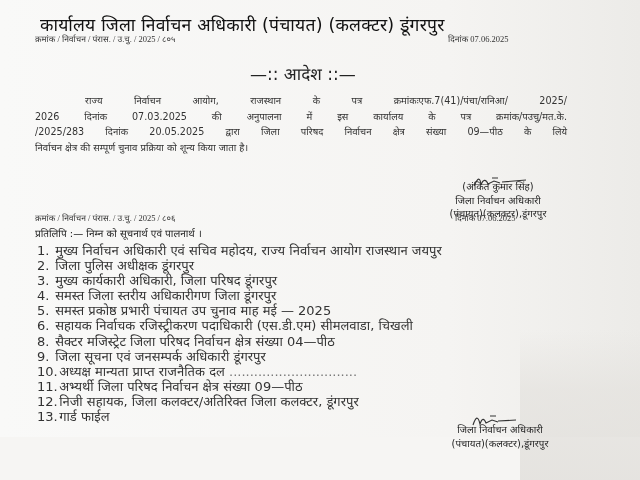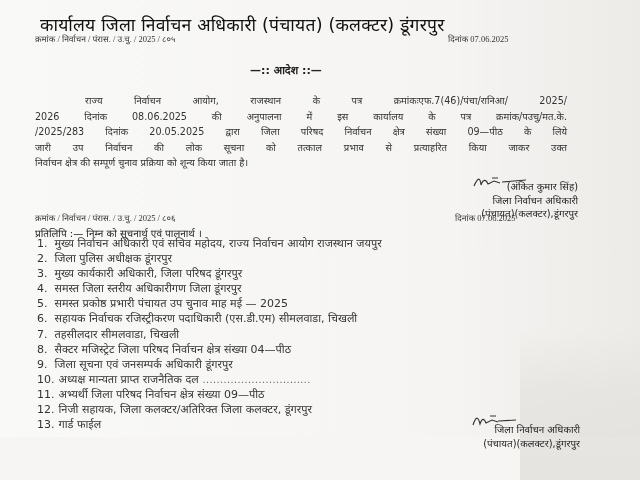--- a/index.html
+++ b/index.html
@@ -8,56 +8,55 @@
     background:#f6f5f3;
     font-family:"DejaVu Sans", sans-serif;
     color:#222;
   }
   .page { position:absolute; left:0; top:0; width:640px; height:437px; background:linear-gradient(90deg,#f9f9f8 0%,#f5f4f2 70%,#ecebe8 100%); }
   .abs { position:absolute; white-space:nowrap; }
   .title { left:40px; top:12px; font-size:17.5px; color:#111; letter-spacing:0.2px; }
   .small { font-size:8.5px; color:#333;font-family:Liberation Serif, serif; }
   .ref1 { left:35px; top:33px; }
   .date1 { left:448px; top:33px; }
-  .order { left:250px; top:62px; font-size:11px; font-weight:bold; color:#222; }
+  .order { left:250px; top:62px; font-size:17px; font-weight:normal; color:#222; }
   .para { position:absolute; left:35px; top:93px; width:532px; font-size:9.6px; line-height:15.6px; color:#333; text-align:justify; }
   .para .ln { display:block; text-align:justify; text-align-last:justify; white-space:nowrap; }
   .para .ln.last { text-align-last:left; }
   .para .ln.first { padding-left:50px; }
-  .sig { position:absolute; font-size:9.8px; color:#222; text-align:right; line-height:13.5px; }
+  .sig { position:absolute; font-size:9.8px; color:#222; text-align:center; line-height:13.5px; }
   .sig1 { left:418px; top:180px; width:160px; }
   .sig2 { left:420px; top:423px; width:160px; }
   .sign-mark { position:absolute; }
   .ref2 { left:35px; top:212px; }
   .date2 { left:455px; top:212px; }
   .cc-head { left:35px; top:226px; font-size:10px; font-weight:normal; color:#222; }
-  .list { position:absolute; left:37px; top:236px; font-size:11px; color:#333; }
+  .list { position:absolute; left:37px; top:243px; font-size:13px; color:#333; }
   .list .it { height:15.1px; line-height:15.1px; white-space:nowrap; }
   .list .num { display:inline-block; width:14px; }
   .list .num.w2 { width:18px; }
   .dots { color:#777; letter-spacing:0; }
   .shade { position:absolute; left:520px; top:330px; width:120px; height:150px; background:linear-gradient(180deg,rgba(230,228,224,0) 0%, rgba(228,226,222,0.7) 40%, rgba(225,223,219,0.8) 100%); }
 </style>
 </head>
 <body>
 
 <div class="page">
 
   <div class="abs title">कार्यालय जिला निर्वाचन अधिकारी (पंचायत) (कलक्टर) डूंगरपुर</div>
 
   <div class="abs small ref1">क्रमांक / निर्वाचन / पंरास. / उ.चु. / 2025 / ८०५</div>
   <div class="abs small date1">दिनांक   07.06.2025</div>
 
   <div class="abs order">—:: आदेश ::—</div>
 
   <div class="para">
-    <span class="ln first">राज्य निर्वाचन आयोग, राजस्थान के पत्र क्रमांकःएफ.7(46)/पंचा/रानिआ/ 2025/</span>
-    <span class="ln">2026 दिनांक 08.06.2025 की अनुपालना में इस कार्यालय के पत्र क्रमांक/पउचु/मत.के.</span>
+    <span class="ln first">राज्य निर्वाचन आयोग, राजस्थान के पत्र क्रमांकःएफ.7(41)/पंचा/रानिआ/ 2025/</span>
+    <span class="ln">2026 दिनांक 07.03.2025 की अनुपालना में इस कार्यालय के पत्र क्रमांक/पउचु/मत.के.</span>
     <span class="ln">/2025/283 दिनांक 20.05.2025 द्वारा जिला परिषद निर्वाचन क्षेत्र संख्या 09—पीठ के लिये</span>
-    <span class="ln">जारी उप निर्वाचन की लोक सूचना को तत्काल प्रभाव से प्रत्याहरित किया जाकर उक्त</span>
     <span class="ln last">निर्वाचन क्षेत्र की सम्पूर्ण चुनाव प्रक्रिया को शून्य किया जाता है।</span>
   </div>
 
   <svg class="sign-mark" style="left:470px;top:175px;" width="60" height="14">
     <path d="M4 11 C8 2, 10 2, 11 10 C13 4, 16 4, 18 9 L24 6 L30 8 M22 3 L28 3 M32 7 L56 5" stroke="#333" stroke-width="1.1" fill="none"></path>
   </svg>
   <div class="sig sig1">
     <div>(अंकित कुमार सिंह)</div>
     <div>जिला निर्वाचन अधिकारी</div>
     <div>(पंचायत)(कलक्टर),डूंगरपुर</div>
@@ -68,21 +67,20 @@
 
   <div class="abs cc-head">प्रतिलिपि :— निम्न को सूचनार्थ एवं पालनार्थ ।</div>
 
   <div class="list">
     <div class="it"><span class="num">1.</span> <span>मुख्य निर्वाचन अधिकारी एवं सचिव महोदय, राज्य निर्वाचन आयोग राजस्थान जयपुर</span></div>
     <div class="it"><span class="num">2.</span> <span>जिला पुलिस अधीक्षक डूंगरपुर</span></div>
     <div class="it"><span class="num">3.</span> <span>मुख्य कार्यकारी अधिकारी, जिला परिषद डूंगरपुर</span></div>
     <div class="it"><span class="num">4.</span> <span>समस्त जिला स्तरीय अधिकारीगण जिला डूंगरपुर</span></div>
     <div class="it"><span class="num">5.</span> <span>समस्त प्रकोष्ठ प्रभारी पंचायत उप चुनाव माह मई — 2025</span></div>
     <div class="it"><span class="num">6.</span> <span>सहायक निर्वाचक रजिस्ट्रीकरण पदाधिकारी (एस.डी.एम) सीमलवाडा, चिखली</span></div>
-    <div class="it"><span class="num">7.</span> <span>तहसीलदार सीमलवाडा, चिखली</span></div>
     <div class="it"><span class="num">8.</span> <span>सैक्टर मजिस्ट्रेट जिला परिषद निर्वाचन क्षेत्र संख्या 04—पीठ</span></div>
     <div class="it"><span class="num">9.</span> <span>जिला सूचना एवं जनसम्पर्क अधिकारी डूंगरपुर</span></div>
     <div class="it"><span class="num w2">10.</span> <span>अध्यक्ष मान्यता प्राप्त राजनैतिक दल</span> <span class="dots">...............................</span></div>
     <div class="it"><span class="num w2">11.</span> <span>अभ्यर्थी जिला परिषद निर्वाचन क्षेत्र संख्या 09—पीठ</span></div>
     <div class="it"><span class="num w2">12.</span> <span>निजी सहायक, जिला कलक्टर/अतिरिक्त जिला कलक्टर, डूंगरपुर</span></div>
     <div class="it"><span class="num w2">13.</span> <span>गार्ड फाईल</span></div>
   </div>
 
   <div class="shade"></div>
 

